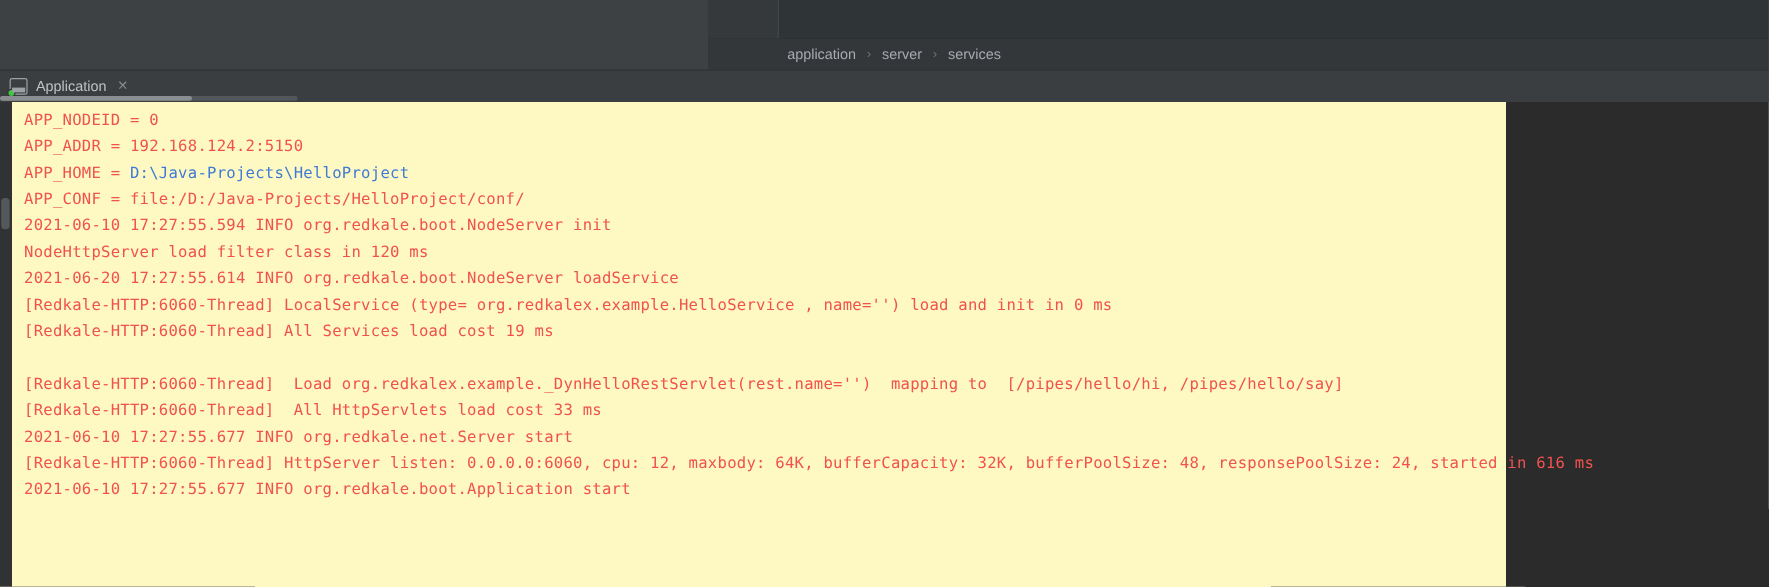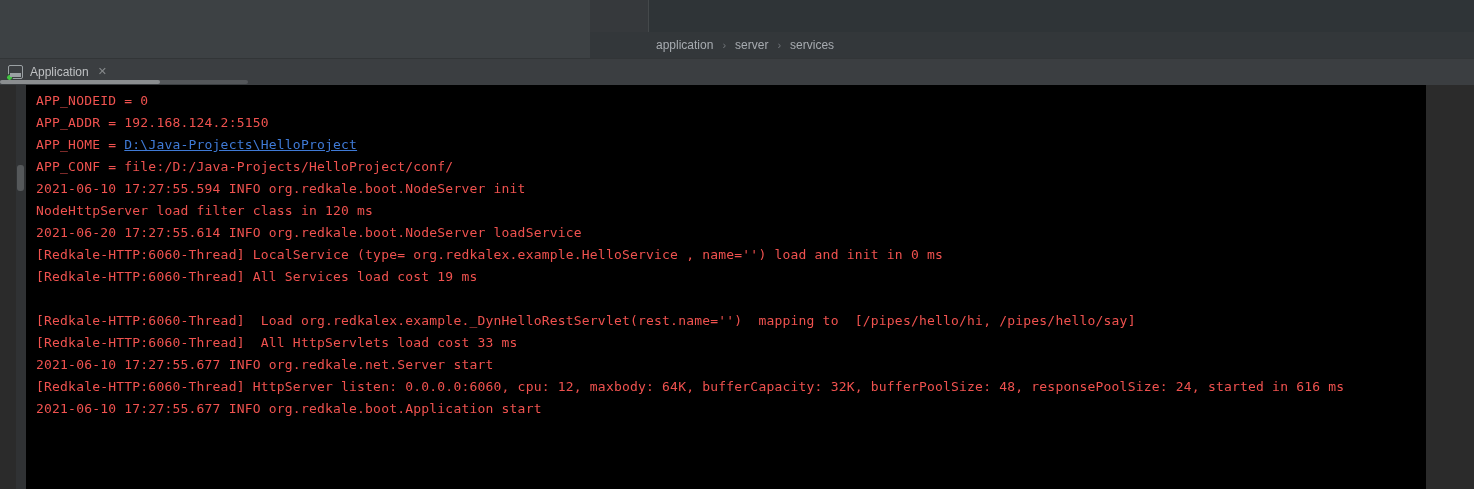--- a/index.html
+++ b/index.html
@@ -71,41 +71,41 @@
     position:absolute; left:0; top:21px; width:248px; height:4px;
     background:#54575a; border-radius:2px;
   }
   .tab-bar-scrollbar-thumb {
     position:absolute; left:0; top:0; width:160px; height:4px;
     background:#8b8e90; border-radius:2px;
   }
 
   
   .console {
-    position:absolute; left:16px; top:85px; width:1410px; height:404px;
-    background:#000000;
+    position:absolute; left:0; top:85px; width:1255px; height:404px;
+    background:#fef9c3;
   }
   .console-gutter {
     position:absolute; left:0; top:0; width:10px; height:404px;
     background:#303234;
   }
   .console-scrollbar-thumb {
     position:absolute; left:1px; top:80px; width:7px; height:26px;
     background:#55585a; border-radius:3px;
   }
   .console-output {
     position:absolute; left:20px; top:5px; right:0;
     font-family:"DejaVu Sans Mono", monospace;
     font-size:13px; letter-spacing:0.2px;
     line-height:22px;
     color:#f0524f;
   }
   .console-line { white-space:pre; min-height:22px; }
   .console-link {
-    color:#3f7ad6; text-decoration:underline; cursor:pointer;
+    color:#3f7ad6; cursor:pointer;
   }
 </style>
 </head>
 <body>
 
 <div class="top-left-panel"></div>
 
 <div class="editor-tab-strip">
   <div class="editor-tab-strip-segment"></div>
   <div class="editor-tab-strip-divider"></div>

